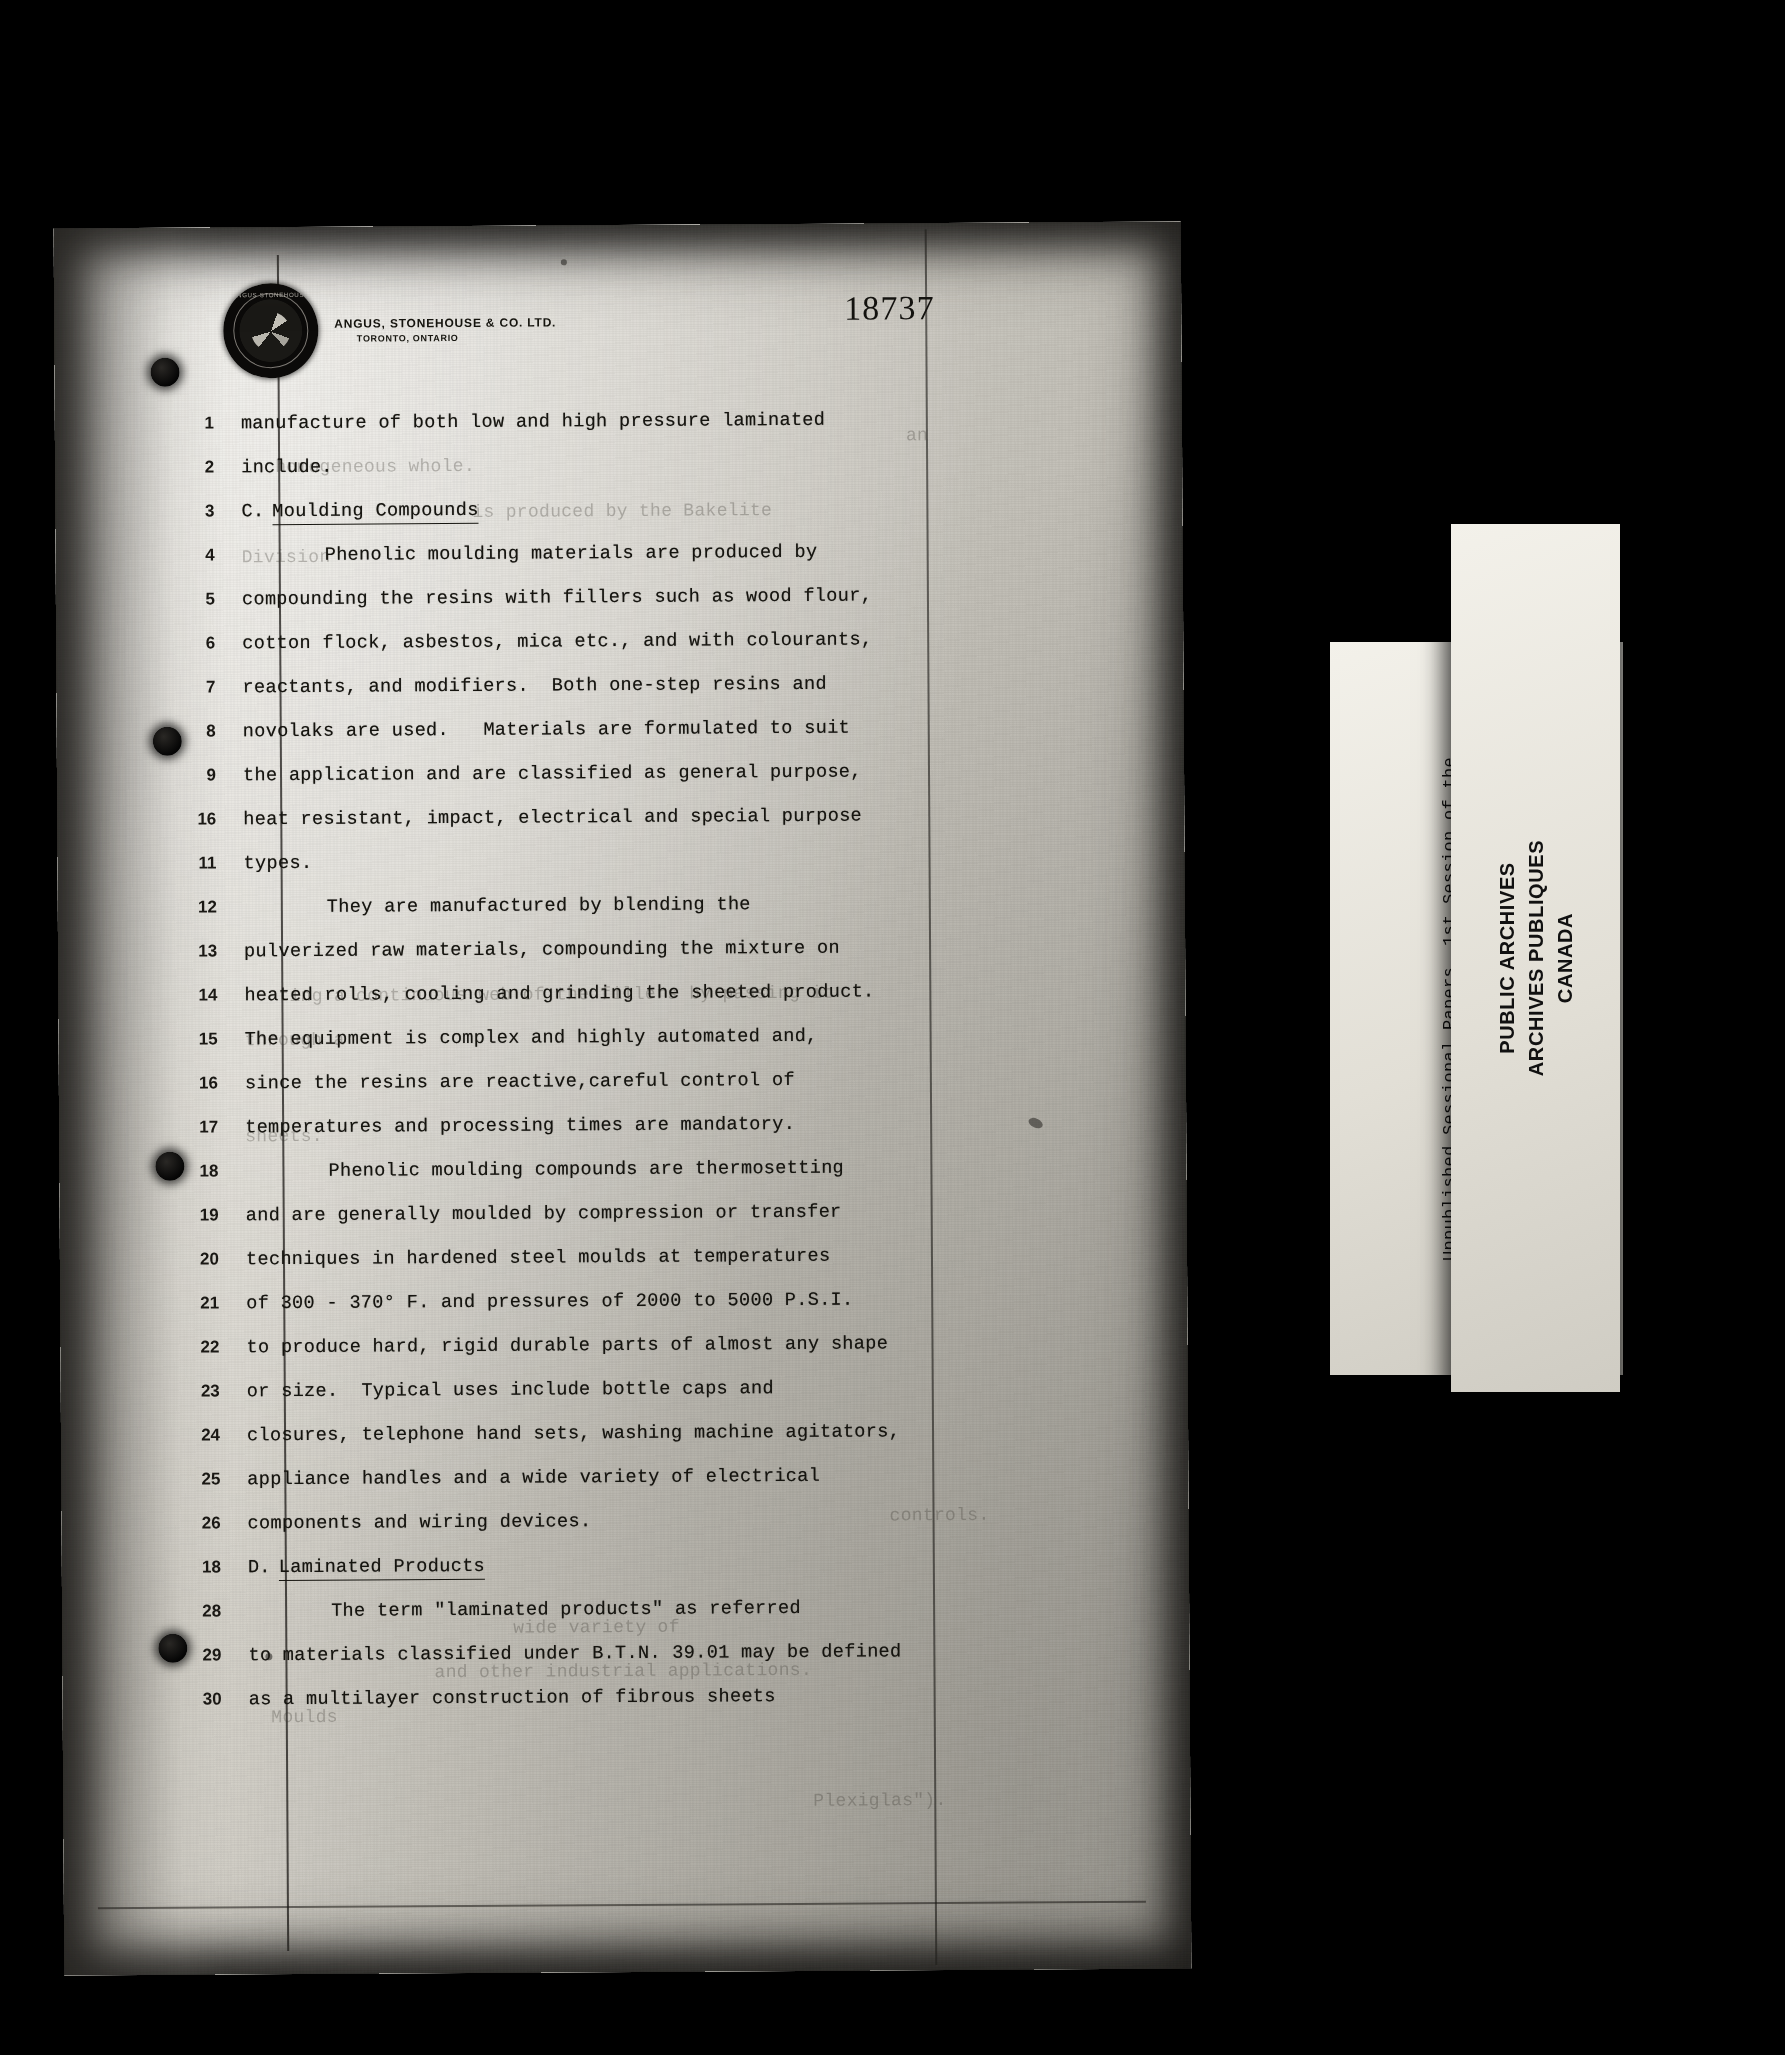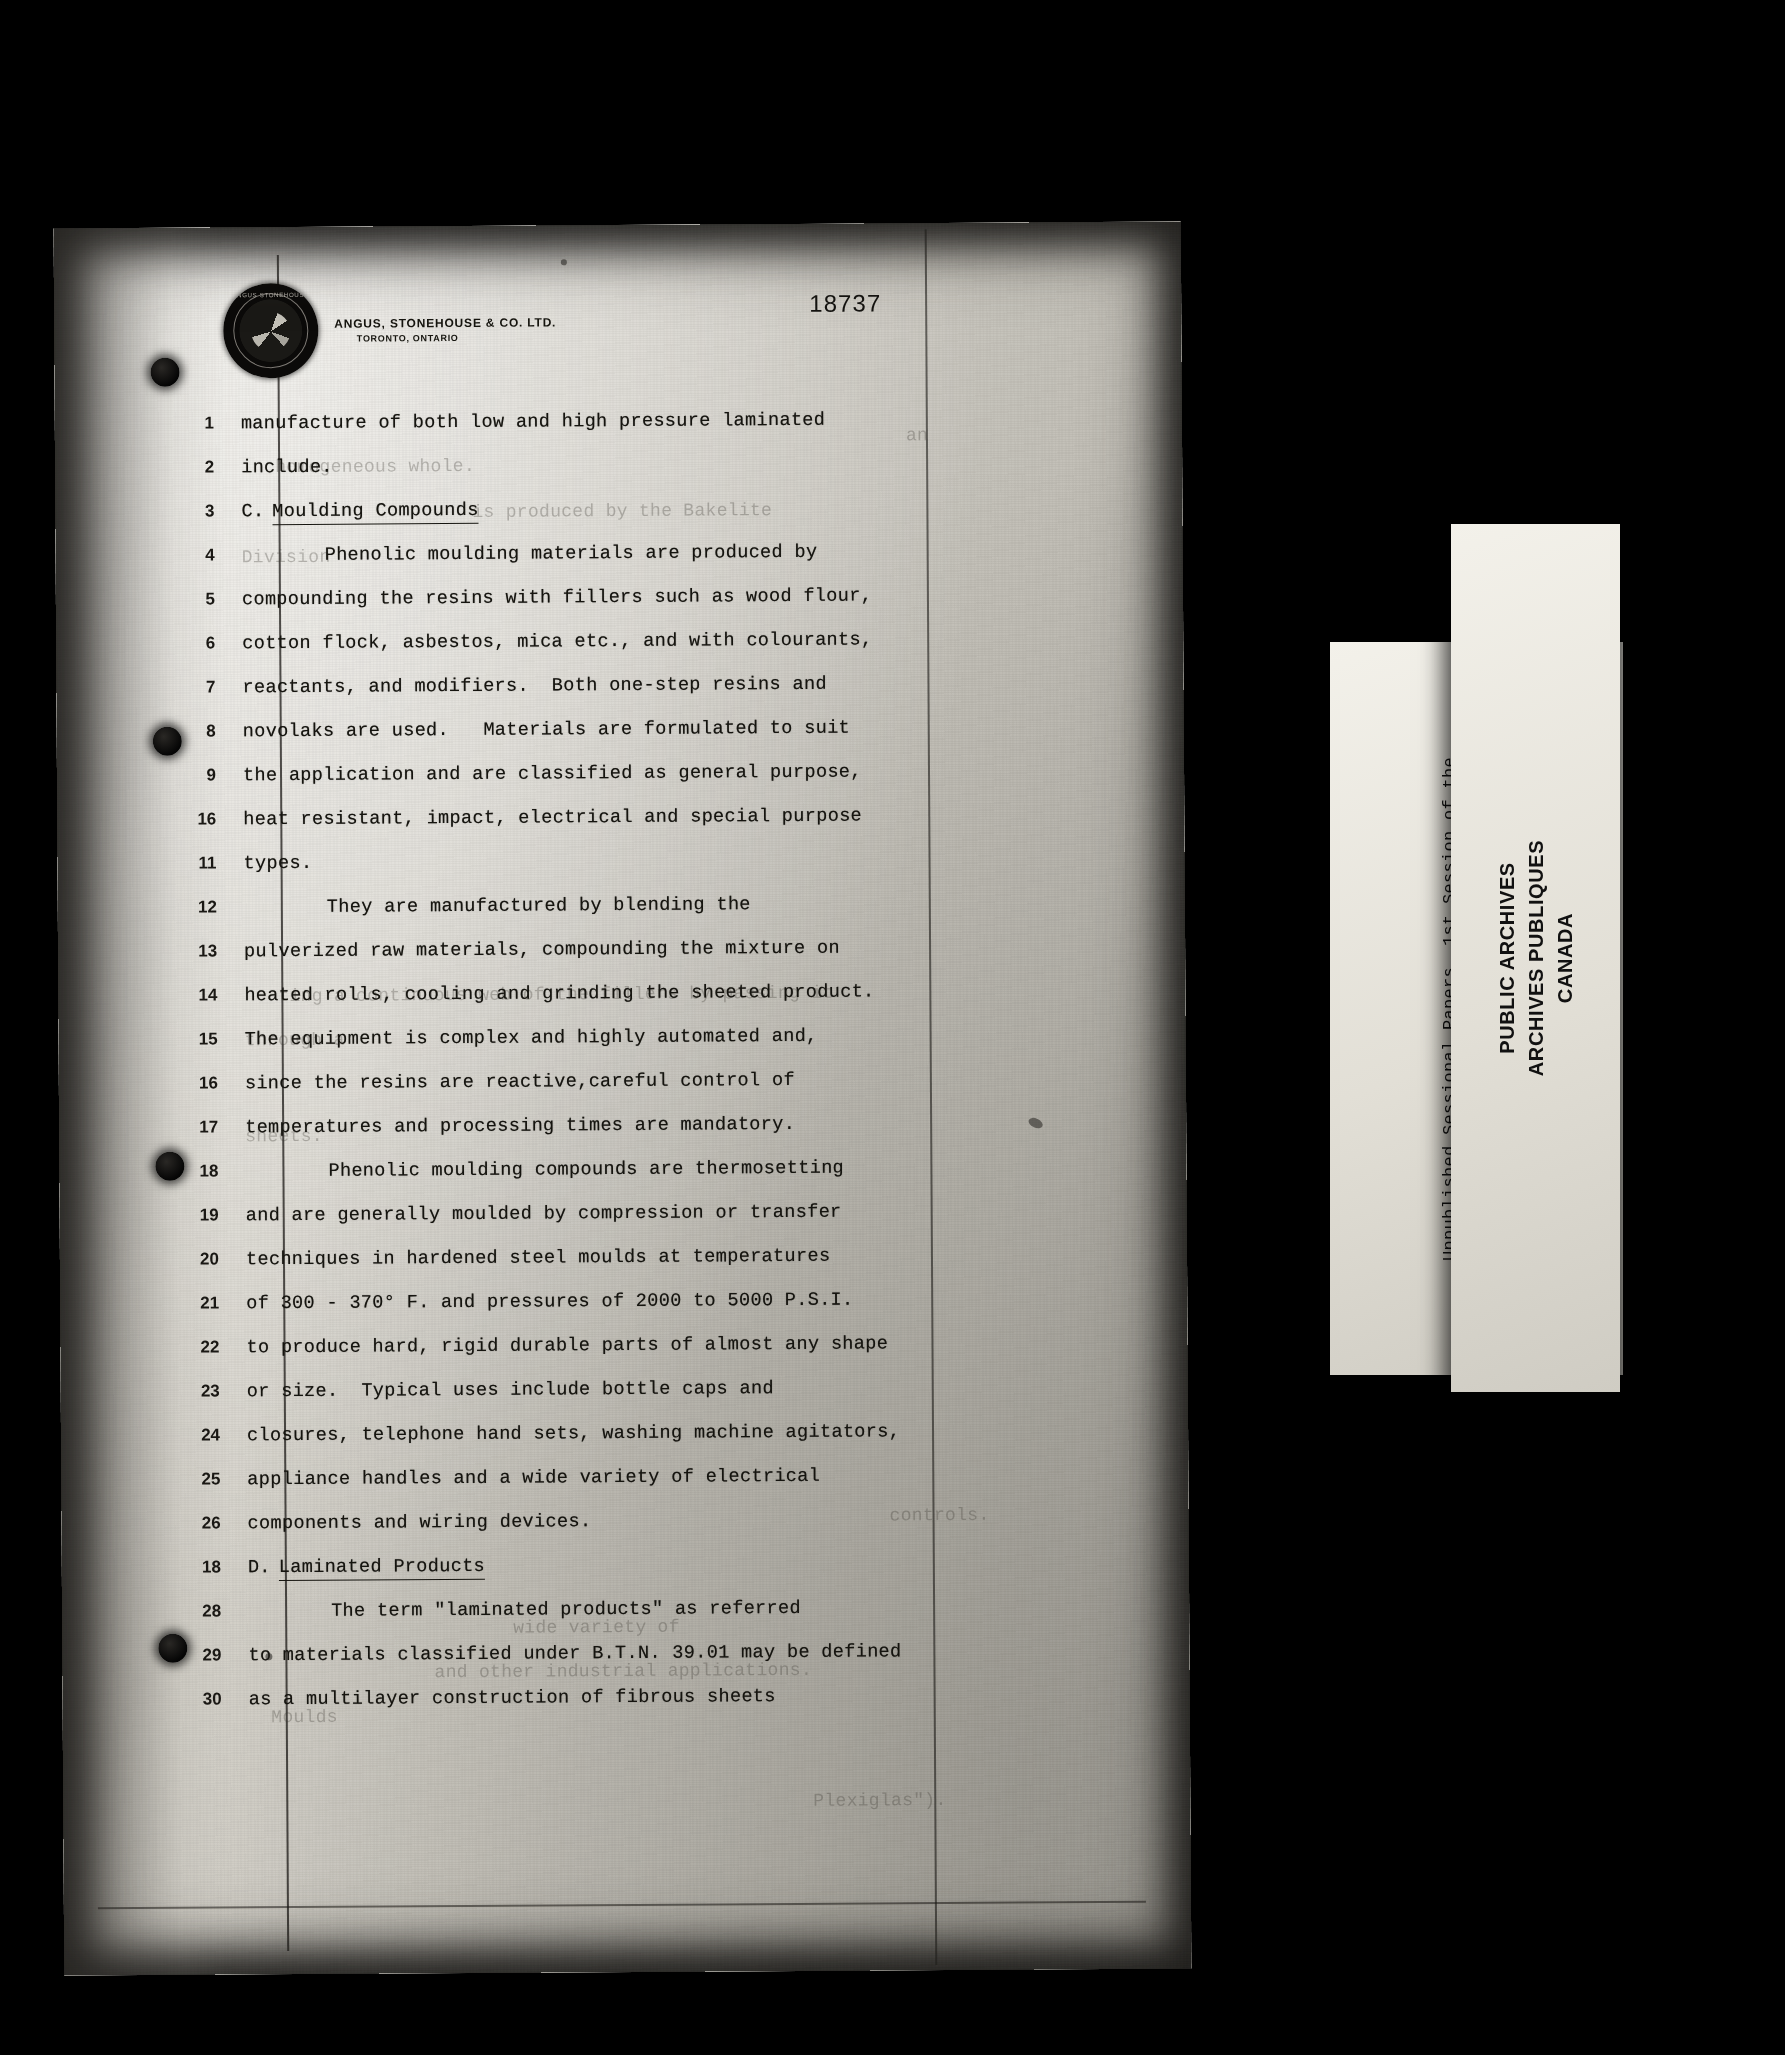--- a/index.html
+++ b/index.html
@@ -141,23 +141,23 @@
     letter-spacing: 0.8px;
   }
   .firm-city {
     font-size: 9px;
     font-weight: bold;
     letter-spacing: 0.7px;
     margin-left: 22.5px;
   }
   .folio {
     position: absolute;
-    left: 755px; top: 66px;
-    font-family: Liberation Sans, sans-serif;
-    font-size: 24px;
+    left: 790px; top: 66px;
+    font-family: Liberation Serif, serif;
+    font-size: 34px;
     color: #141310;
     letter-spacing: 1.1px;
   }
 
   
   .body {
     position: absolute;
     left: 186px; top: 186px;
     width: 693px;
   }

